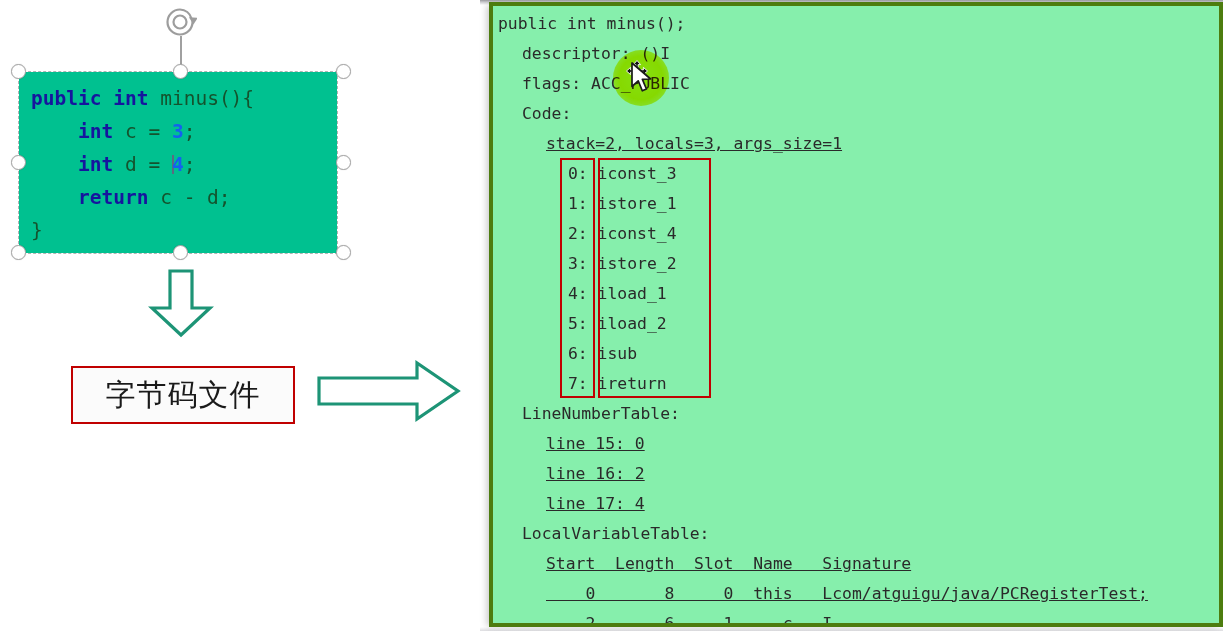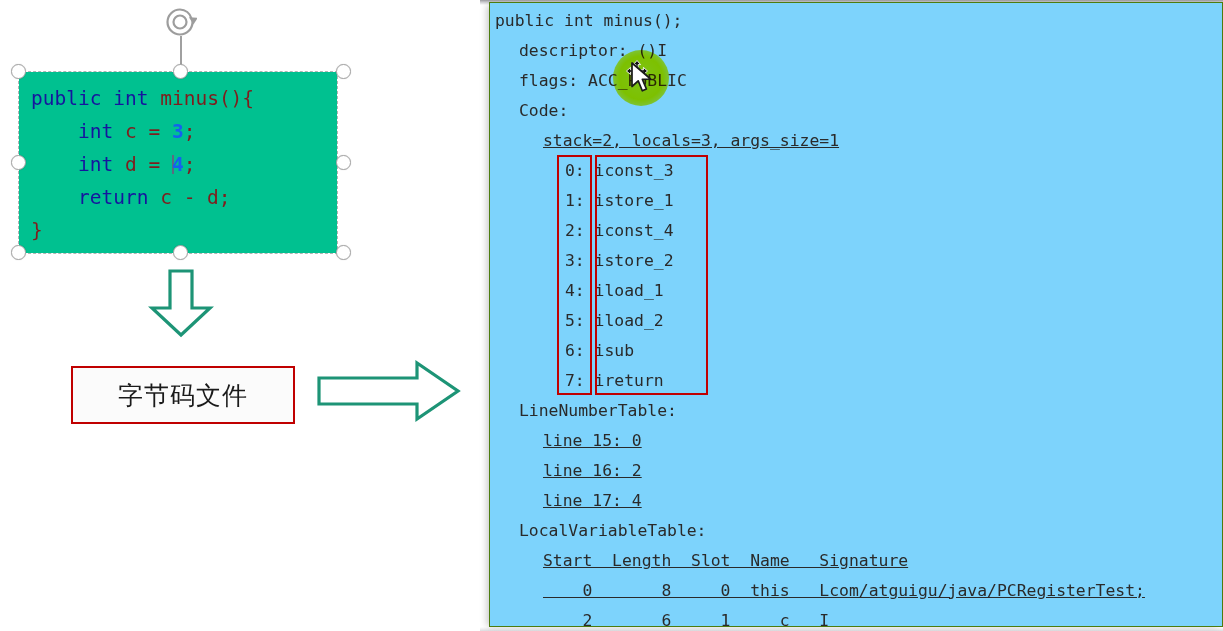--- a/index.html
+++ b/index.html
@@ -29,23 +29,23 @@
     background:#00c190;
     box-sizing:border-box;
   }
   .code-text{
     position:absolute;left:12px;top:10px;
     font-family:"DejaVu Sans Mono","Liberation Mono",monospace;
     font-size:19.5px;line-height:33px;
     color:#111111;white-space:pre;
     letter-spacing:0px;
   }
-  .kw{color:#16159e;font-weight:normal;}
+  .kw{color:#16159e;font-weight:bold;}
   .num{color:#1560f0;font-weight:bold;}
-  .plain{color:#7f1d1d;}
+  .plain{color:#14532d;}
   .caret{display:inline-block;width:2px;height:19px;background:#5b6b82;
     vertical-align:-3px;margin-right:-2px;}
 
   
   .sel-outline{
     position:absolute;left:18px;top:71px;width:320px;height:183px;
     border:1.6px dotted #ffffff;box-sizing:border-box;pointer-events:none;
     filter:drop-shadow(0 0 0.6px #9b9b9b);
   }
   .sel-outline2{
@@ -68,28 +68,28 @@
 
   
   .zh-box{
     position:absolute;left:71px;top:366px;width:224px;height:58px;
     border:2.6px solid #c00000;background:#fbfbfb;box-sizing:border-box;
   }
   .zh-text{
     position:absolute;left:0;top:0;width:100%;height:100%;
     display:flex;align-items:center;justify-content:center;
     font-family:"DejaVu Sans","Liberation Sans",sans-serif;
-    font-size:25px;color:#1a1a1a;letter-spacing:1px;
+    font-size:30px;color:#1a1a1a;letter-spacing:1px;
   }
 
   
   .right-pane{
     position:absolute;left:489px;top:2px;width:734px;height:625px;
-    background:#7dd3fc;
-    border:1px solid #4d7c0f;
+    background:#86efac;
+    border:4px solid #4d7c0f;
     box-sizing:border-box;
     box-shadow:-4px 1px 7px -2px rgba(0,0,0,.22);
     overflow:hidden;
   }
   .bc{
     position:absolute;left:5px;top:3px;
     font-family:"DejaVu Sans Mono","Liberation Mono",monospace;
     font-size:16.4px;line-height:30px;
     color:#2a2a2a;white-space:pre;
   }

